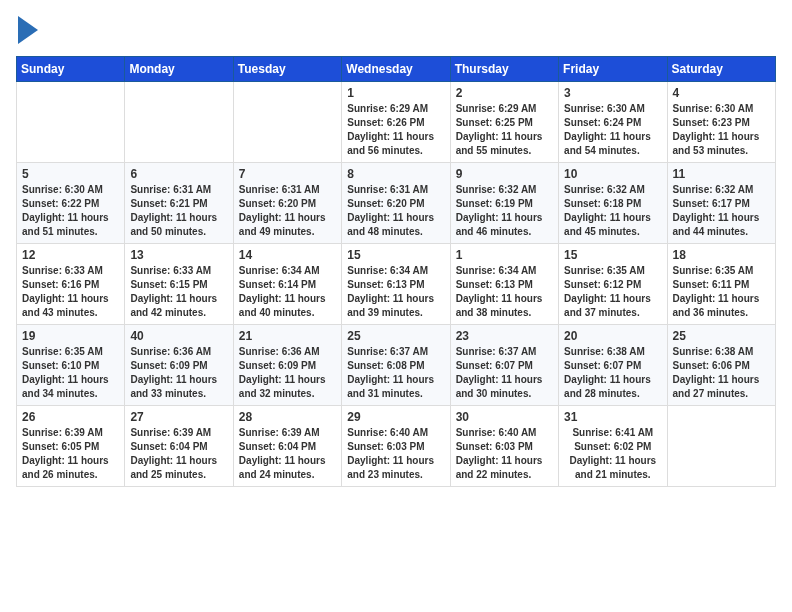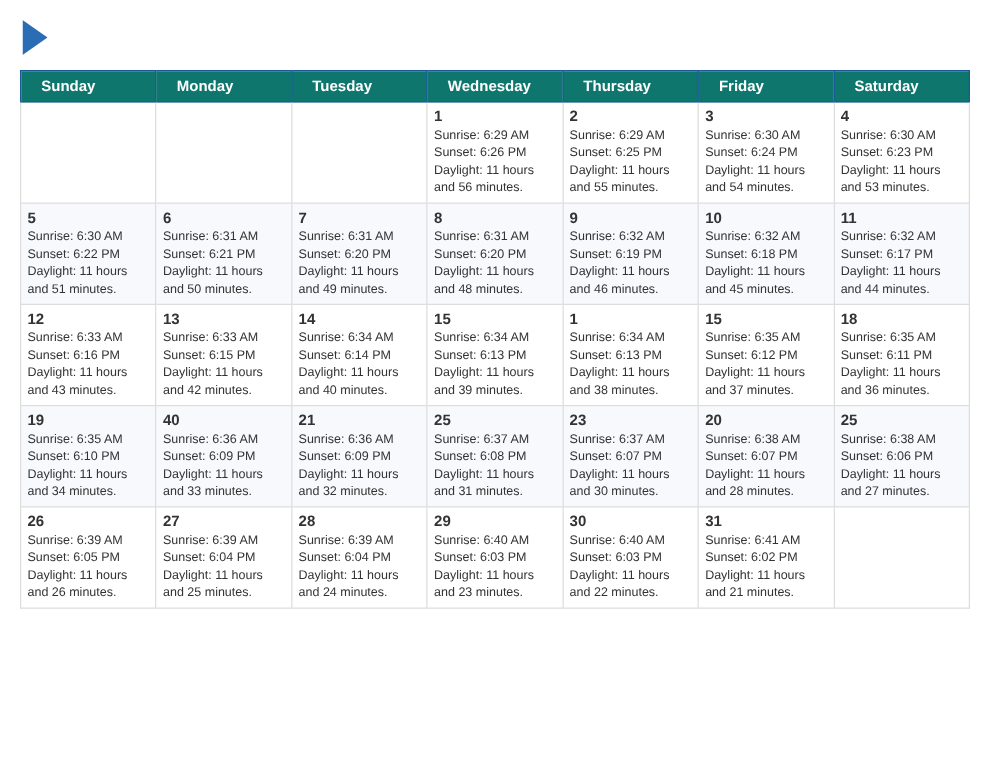--- a/index.html
+++ b/index.html
@@ -45,25 +45,25 @@
     .subtitle {
       font-size: 14px;
       color: #444;
     }
     .calendar {
       width: 100%;
       border-collapse: collapse;
       border: 1px solid #ccc;
     }
     .calendar th {
-      background-color: #0f766e;
+      background-color: #1d4ed8;
       color: #fff;
       font-size: 12px;
       font-weight: bold;
-      padding: 5px 16px;
+      padding: 5px 4px;
       text-align: left;
       border: 1px solid #1a5a9a;
     }
     .calendar td {
       vertical-align: top;
       padding: 4px 5px;
       border: 1px solid #ddd;
       width: calc(100% / 7);
       min-height: 80px;
       font-size: 10.5px;
@@ -76,20 +76,21 @@
     .day-number {
       font-size: 12px;
       font-weight: bold;
       margin-bottom: 2px;
       display: block;
     }
     .day-info {
       font-size: 10px;
       line-height: 1.4;
       color: #333;
+      font-weight: bold;
     }
     .empty { background: #f9f9f9; }
   </style>
 </head>
 <body>
 
 <div class="header">
   <div class="logo">
     <div class="logo-text">
       <span class="logo-general"></span>
@@ -335,21 +336,21 @@
         </td>
         <td>
           <span class="day-number">30</span>
           <div class="day-info" style="white-space: pre-line;">Sunrise: 6:40 AM
 Sunset: 6:03 PM
 Daylight: 11 hours
 and 22 minutes.</div>
         </td>
         <td>
           <span class="day-number">31</span>
-          <div class="day-info" style="white-space: pre-line;">Sunrise: 6:41 AM
+          <div class="day-info" style="white-space: pre-line; text-align: center;">Sunrise: 6:41 AM
 Sunset: 6:02 PM
 Daylight: 11 hours
 and 21 minutes.</div>
         </td>
         <td class="empty"></td>
       </tr>
     </tbody>
 </table>
 
 </body></html>

